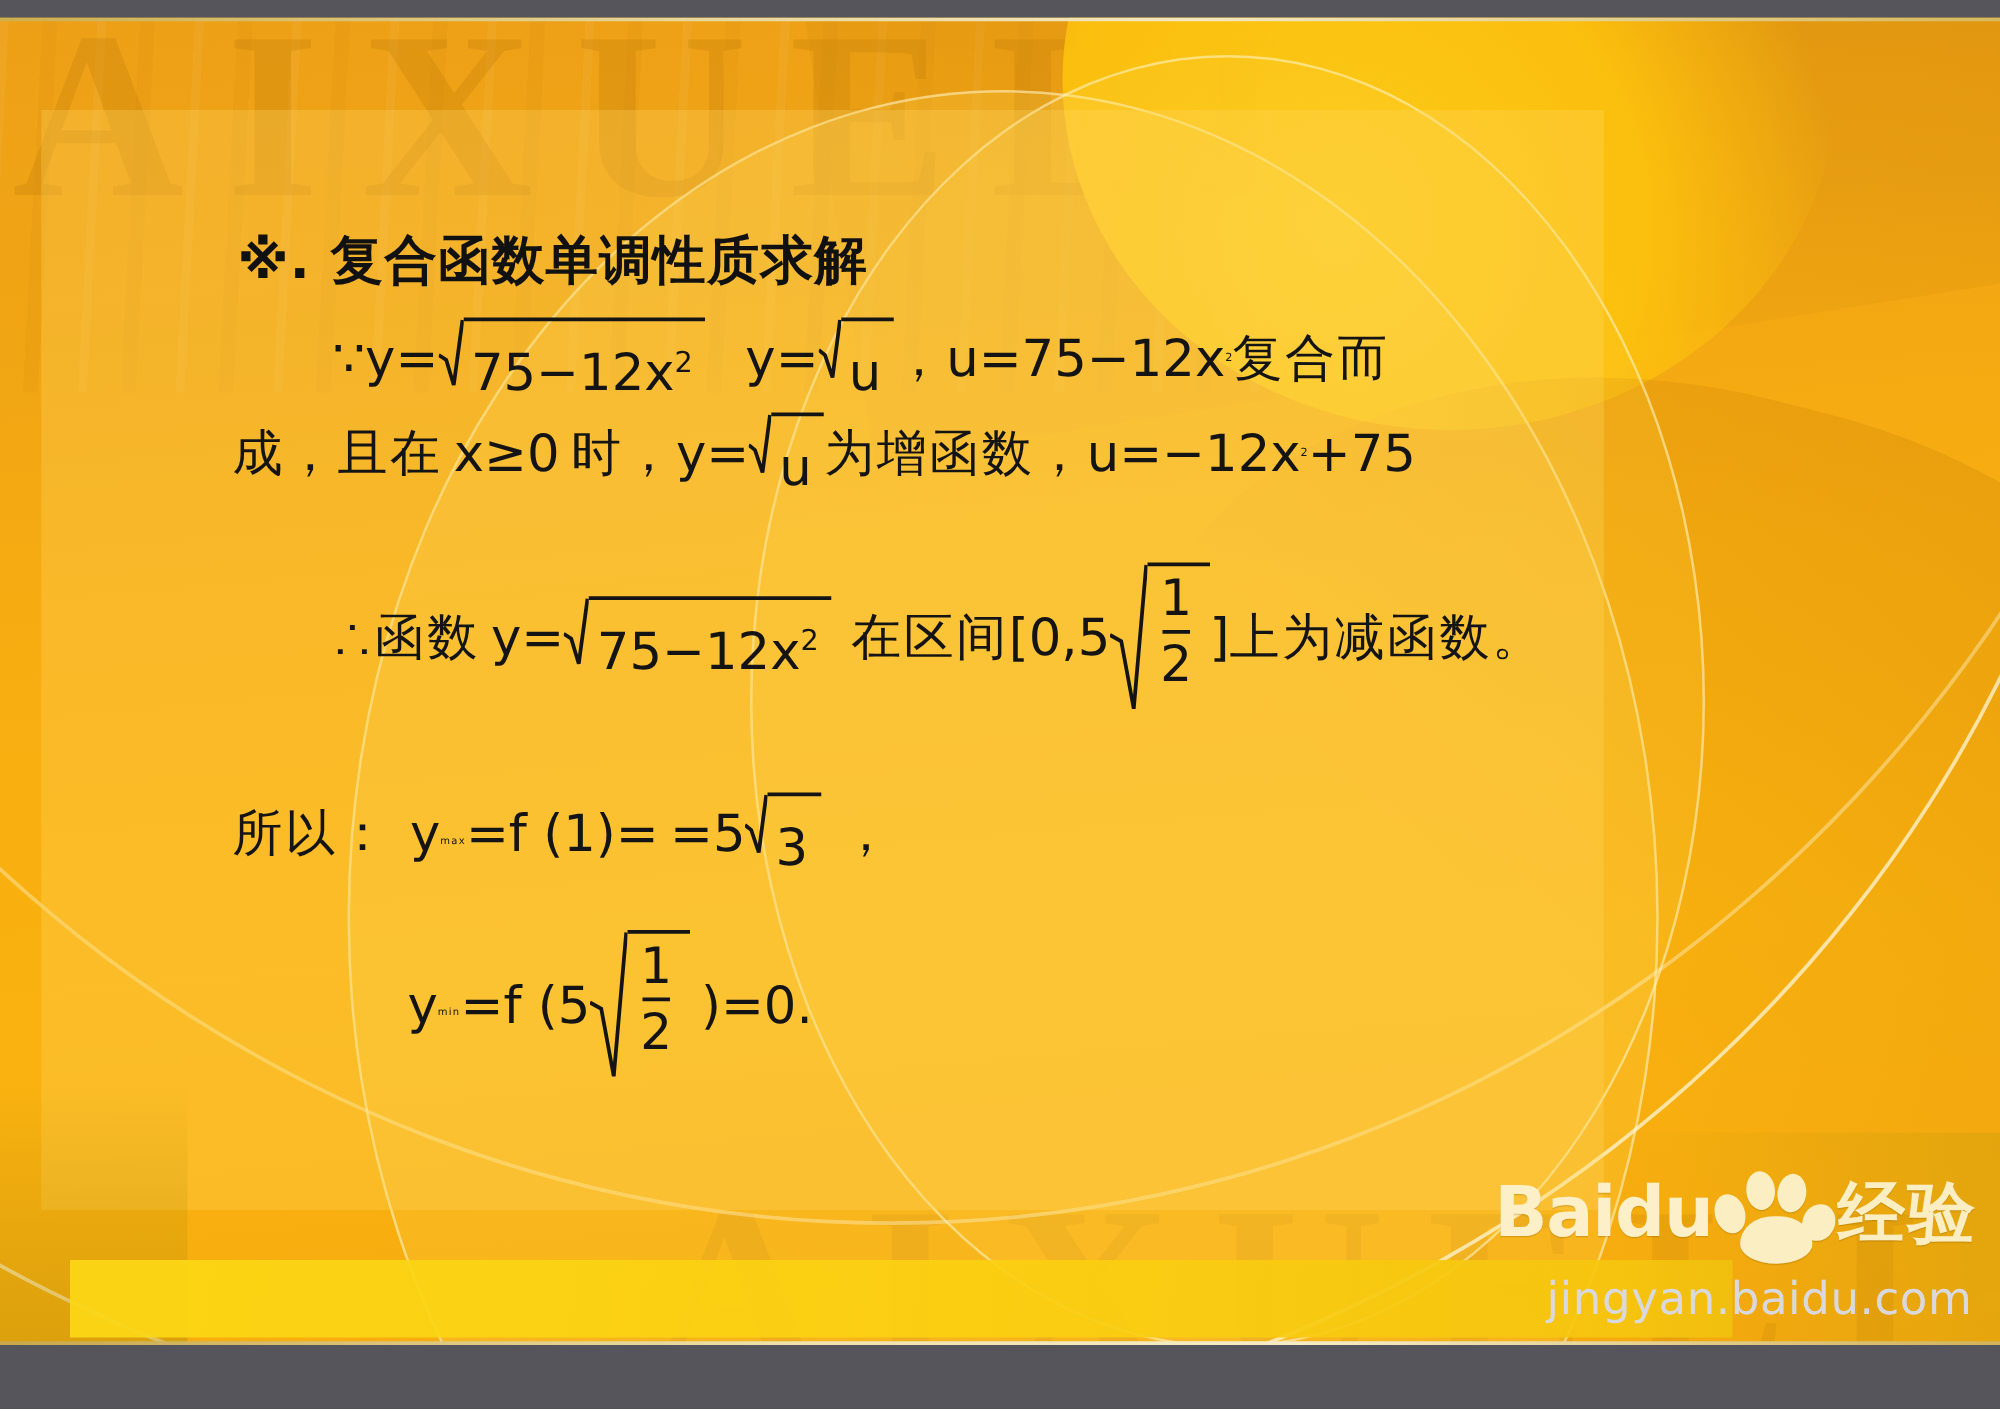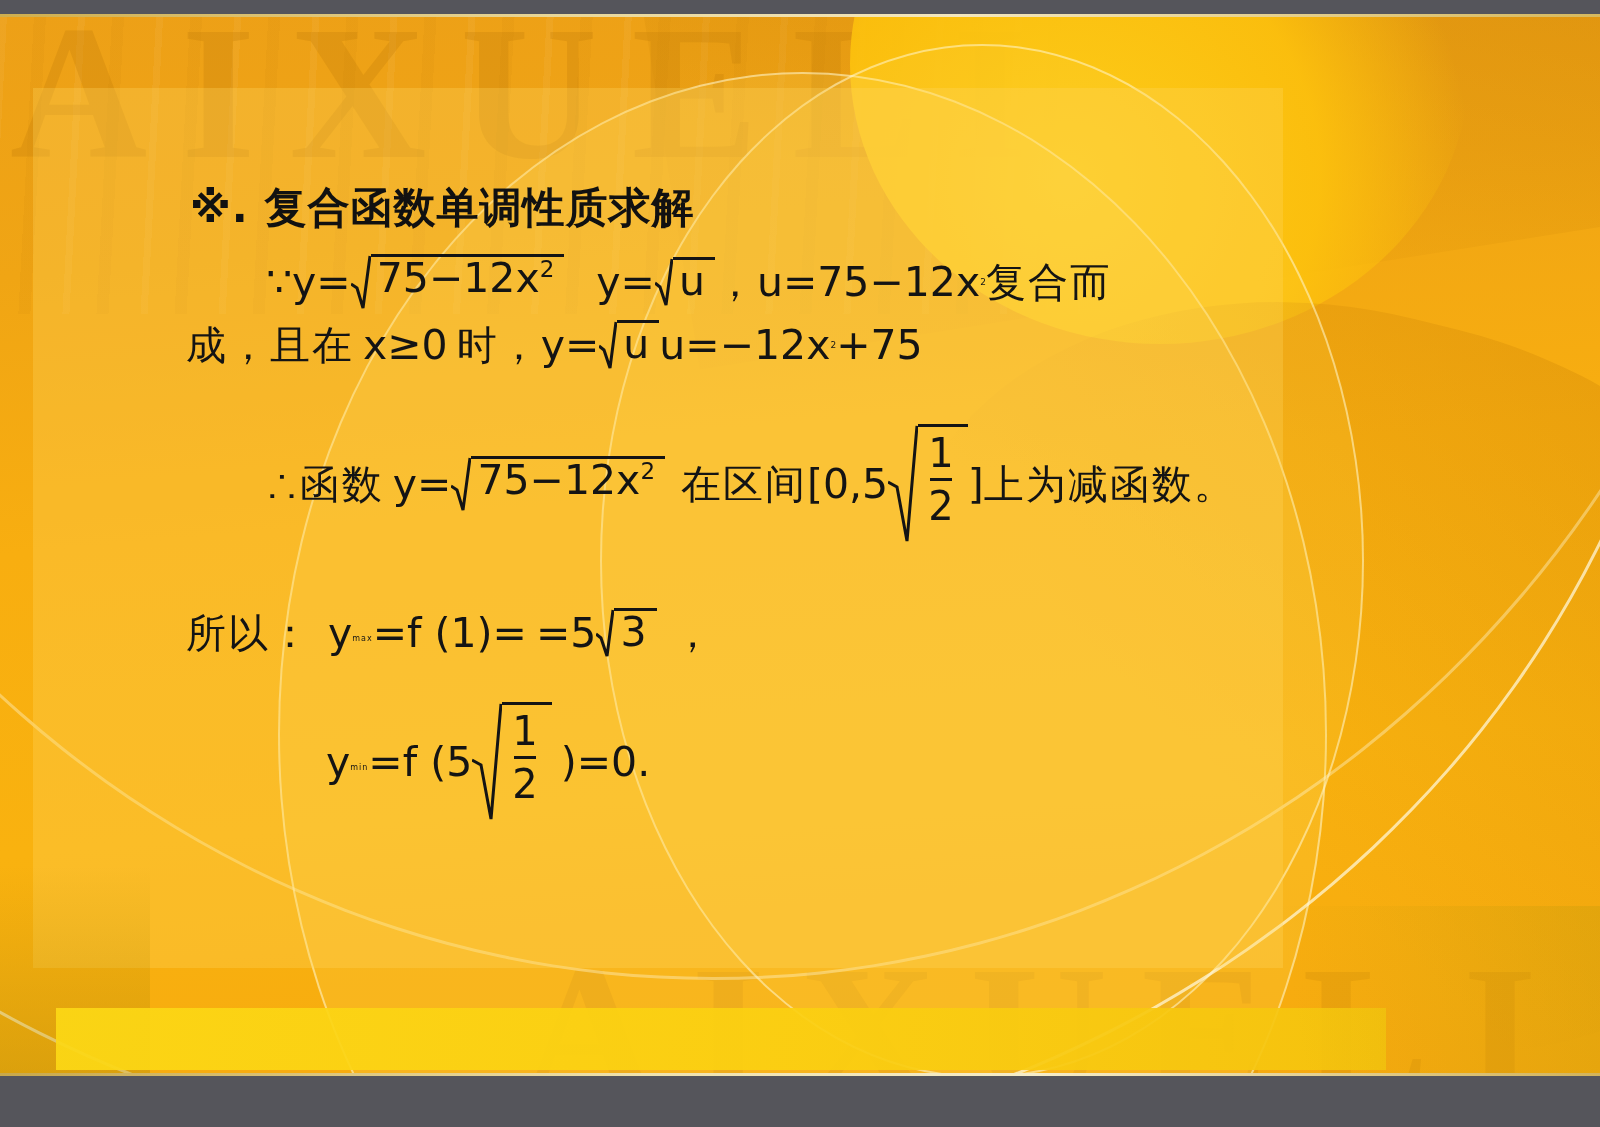--- a/index.html
+++ b/index.html
@@ -185,21 +185,21 @@
   
   .rad{
     display:inline-flex;
     align-items:flex-start;
     position:relative;
     align-self:center;
   }
   .rad svg{display:block;}
   .rad .radbody{
     border-top:3px solid #141414;
-    padding:0 10px 0 6px;
+    padding:20px 10px 0 6px;
     font-family:"DejaVu Sans","Liberation Sans",sans-serif;
     font-size:41px;
     line-height:1.05;
     white-space:nowrap;
   }
   .rad.frac .radbody{padding:6px 14px 0 10px;}
 
   
   .frac-num, .frac-den{
     display:block;text-align:center;
@@ -326,20 +326,21 @@
           <span class="cn">时，</span>
           <span class="mathtxt">y=</span>
 
           <span class="rad">
             <svg width="18" height="50" viewBox="0 0 18 50" aria-hidden="true">
               <path d="M0 26 L5 30 L11 48 L17 2" fill="none" stroke="#141414" stroke-width="3"></path>
             </svg>
             <span class="radbody">u</span>
           </span>
 
+          <span class="cn">为增函数，</span>
           <span class="mathtxt">u=−12x</span>
             <sup class="pw mathtxt">2</sup>
             <span class="mathtxt">+75</span>
           <span class="sp-s"></span>
         </div>
 
         <div class="line l3">
           <span class="cn">∴函数</span>
           <span class="sp-s"></span>
           <span class="mathtxt">y=</span>
@@ -408,17 +409,31 @@
             </span>
           </span>
 
           <span class="sp-s"></span>
           <span class="mathtxt">)=0.</span>
         </div>
 
       </div>
     </div>
 
+    <div class="wm">
+      <div class="wm-logo">
+        <span class="wm-bai">Baidu</span>
+        <span class="paw">
+          <span class="pad p1"></span>
+          <span class="pad p2"></span>
+          <span class="pad p3"></span>
+          <span class="pad p4"></span>
+          <span class="sole"></span>
+        </span>
+        <span class="wm-cn">经验</span>
+      </div>
+      <div class="wm-url">jingyan.baidu.com</div>
+    </div>
 
   </div>
 
   <div class="chrome-bottom"></div>
 </div>
 
 </body></html>

